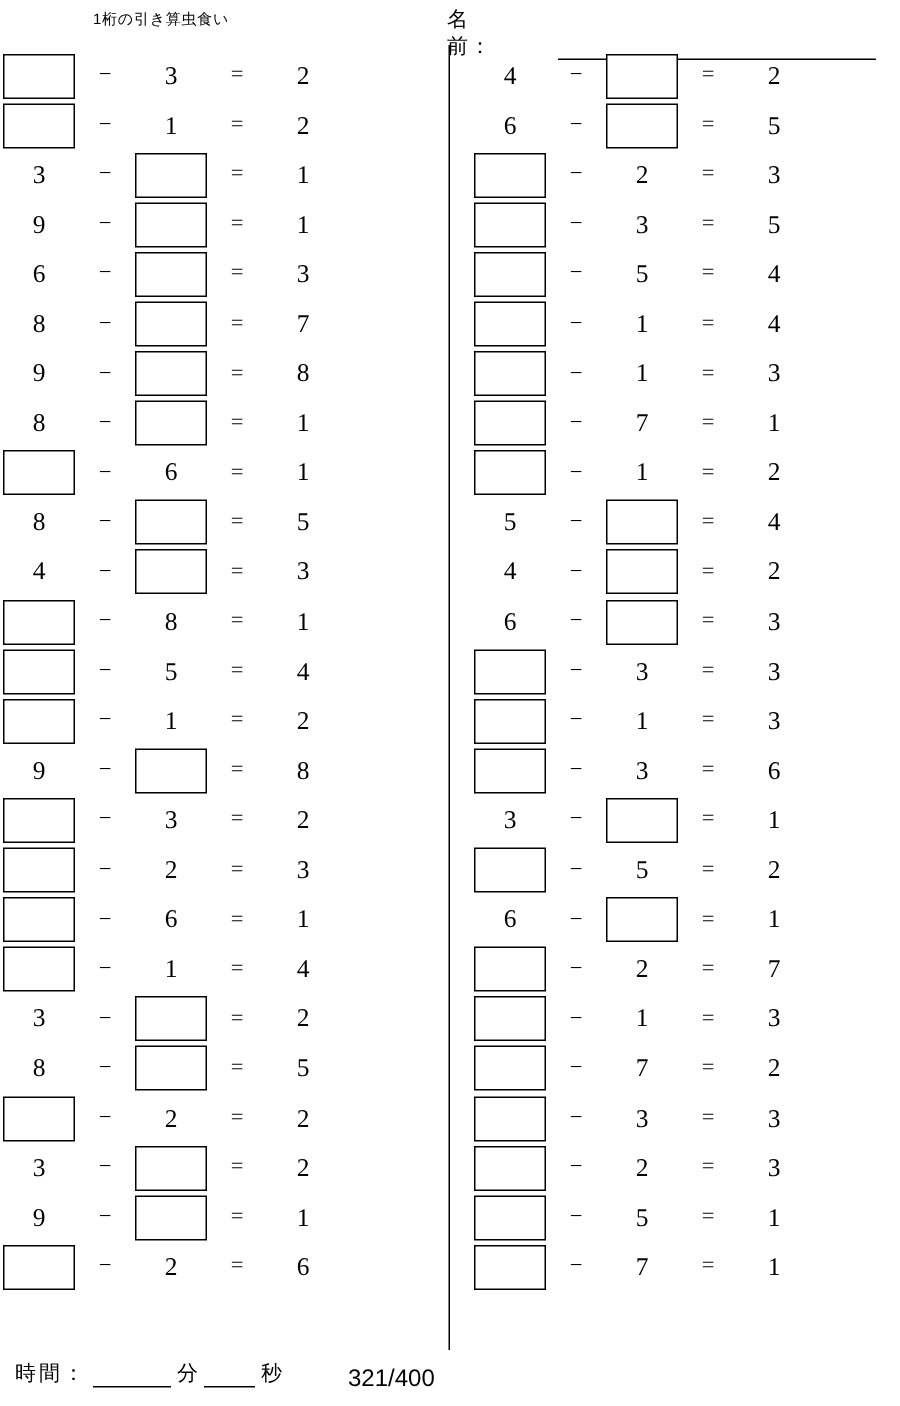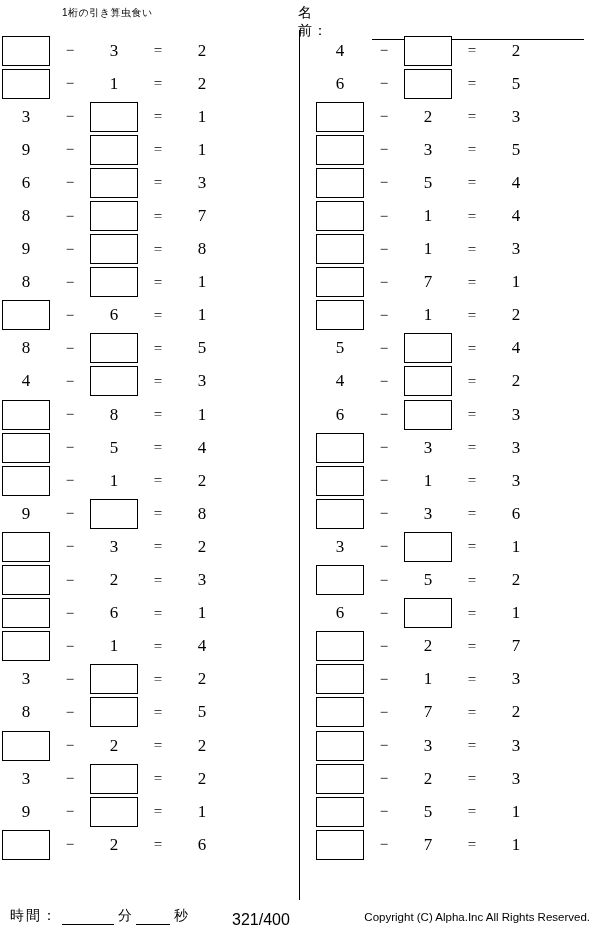--- a/index.html
+++ b/index.html
@@ -839,16 +839,15 @@
 
   <div class="footer">
     <div class="time-block">
       <span class="time-label">時間：</span>
       <span class="time-line"></span>
       <span class="unit">分</span>
       <span class="time-line short"></span>
       <span class="unit">秒</span>
     </div>
     <div class="page-id">321/400</div>
-    <div class="copyright">Copyright (C) Alpha.Inc All Rights Reserved.</div>
   </div>
 
 </div>
 
 </body></html>

